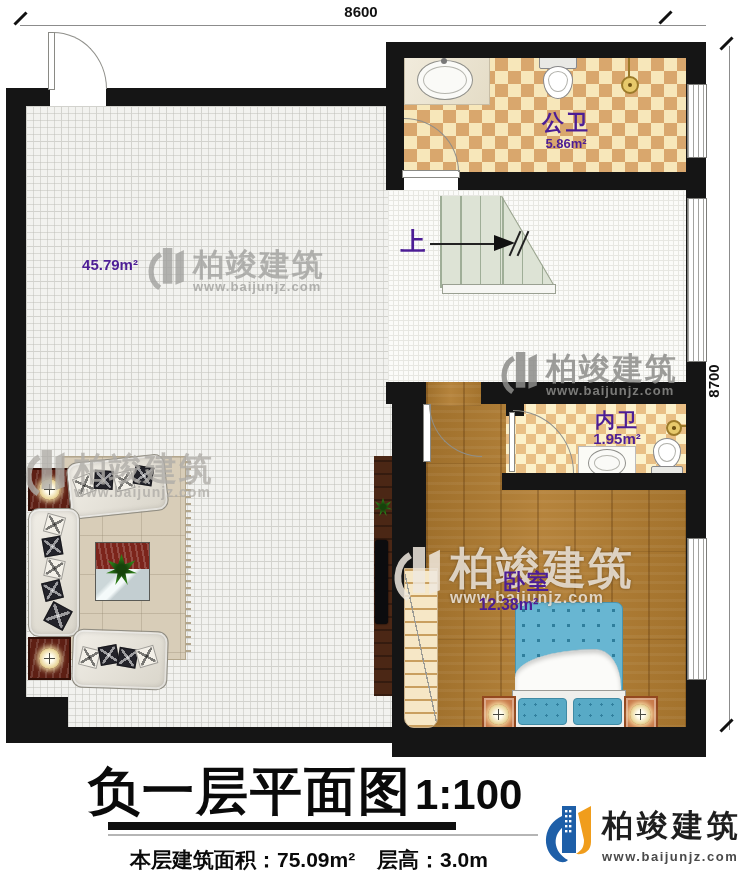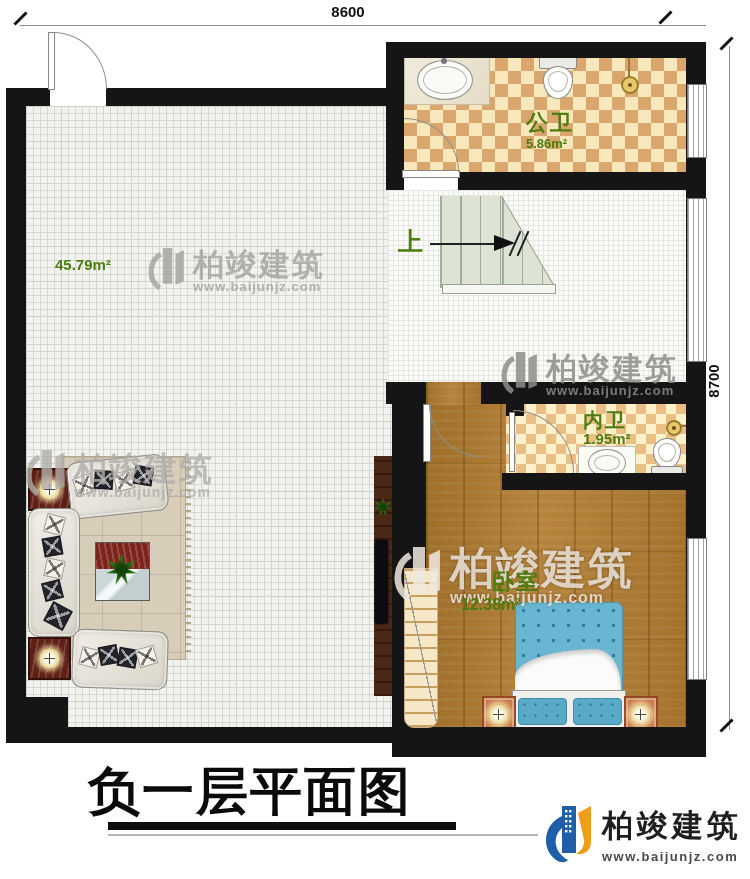--- a/index.html
+++ b/index.html
@@ -96,21 +96,21 @@
   .counter{background:linear-gradient(120deg,#f1ebdc,#e4dcc6);border:1px solid #c7bda6;}
   .basin{background:#fafaf7;border:1.5px solid #8f8f8a;border-radius:50%;}
   .basin::after{content:"";position:absolute;inset:5px;border:1px solid #b5b5ae;border-radius:50%;}
   .tank{background:#e9e9e5;border:1px solid #88888a;border-radius:2px;}
   .bowl{background:#ffffff;border:1.5px solid #88888a;border-radius:50% 50% 50% 50%/42% 42% 58% 58%;}
   .bowl::after{content:"";position:absolute;inset:4px 4px 6px 4px;border:1px solid #b0b0aa;border-radius:50% 50% 50% 50%/42% 42% 58% 58%;}
   .shead{border:2px solid #9c7a2a;border-radius:50%;background:#e7c96b;}
   .shead::after{content:"";position:absolute;inset:35%;background:#6e5112;border-radius:50%;}
   .srod{background:#9c7a2a;}
   
-  .lbl{color:#4d7c0f;font-weight:bold;z-index:8;line-height:1.1;}
+  .lbl{color:#4c1d95;font-weight:bold;text-align:center;z-index:8;line-height:1.1;}
   
   .dimline{background:#8c8c8c;z-index:7;}
   .tick{width:17px;height:3px;background:#111;transform:rotate(-45deg);z-index:7;}
   .dimtxt{color:#111;font-weight:bold;font-size:15px;text-align:center;z-index:7;background:#fff;}
   
   .wm{display:flex;align-items:center;gap:6px;z-index:7;pointer-events:none;}
   .wm .wm-txt{display:flex;flex-direction:column;line-height:1;}
   .wm .wm-name{font-weight:bold;letter-spacing:2px;}
   .wm .wm-url{font-weight:bold;letter-spacing:1px;}
   .wm1{color:rgba(160,160,158,.8);}
@@ -253,21 +253,21 @@
   <div class="abs lbl" style="left:526px;top:137px;width:80px;font-size:13px;">5.86m²</div>
   <div class="abs lbl" style="left:583px;top:409px;width:68px;font-size:20px;letter-spacing:2px;">内卫</div>
   <div class="abs lbl" style="left:583px;top:431px;width:68px;font-size:15px;">1.95m²</div>
   <div class="abs lbl" style="left:492px;top:570px;width:70px;font-size:22px;letter-spacing:2px;">卧室</div>
   <div class="abs lbl" style="left:461px;top:596px;width:95px;font-size:16px;">12.38m²</div>
   <div class="abs lbl" style="left:398px;top:228px;width:30px;font-size:25px;z-index:4;">上</div>
 
   <div class="abs dimline" style="left:20px;top:25px;width:686px;height:1px;"></div>
   <div class="abs tick" style="left:12px;top:17px;"></div>
   <div class="abs tick" style="left:657px;top:16px;"></div>
-  <div class="abs dimtxt" style="left:306px;top:2px;width:84px;height:20px;line-height:20px;">8600</div>
+  <div class="abs dimtxt" style="left:319px;top:2px;width:84px;height:20px;line-height:20px;">8600</div>
 
   <div class="abs dimline" style="left:729px;top:46px;width:1px;height:684px;"></div>
   <div class="abs tick" style="left:718px;top:42px;"></div>
   <div class="abs tick" style="left:718px;top:724px;"></div>
   <div class="abs dimtxt" style="left:692px;top:372px;width:44px;height:18px;line-height:18px;transform:rotate(-90deg);background:transparent;">8700</div>
 
   <div class="abs wm wm1" style="left:145px;top:242px;">
     <span>
       <svg width="42" height="54" viewBox="0 0 40 48">
           <path d="M15 10 C4 16 2 34 14 42" fill="none" stroke="currentColor" stroke-width="5"></path>
@@ -314,22 +314,27 @@
           <path d="M29 10 l8 -4 v30 l-8 3 z" fill="currentColor"></path>
         </svg>
     </span>
     <span class="wm-txt">
       <span class="wm-name" style="font-size:44px;">柏竣建筑</span>
       <span class="wm-url" style="font-size:16px;">www.baijunjz.com</span>
     </span>
   </div>
 
   <div class="abs tb-title" style="left:88px;top:765px;">负一层平面图</div>
+  <div class="abs tb-scale" style="left:415px;top:774px;">1:100</div>
   <div class="abs tb-bar" style="left:108px;top:822px;width:348px;height:8px;"></div>
   <div class="abs tb-thin" style="left:108px;top:834px;width:430px;height:2px;"></div>
+  <div class="abs tb-stats" style="left:130px;top:846px;">
+    <span>本层建筑面积：75.09m²</span>
+    <span style="margin-left:16px;">层高：3.0m</span>
+  </div>
 
   <div class="abs" style="left:538px;top:799px;z-index:9;">
     <svg width="60" height="70" viewBox="0 0 60 68">
       <path d="M24 16 C6 24 2 48 18 60 C23 63 27 63 30 60 C15 52 13 34 28 25 Z" fill="#1e5fa8"></path>
       <rect x="24" y="6" width="14" height="47" fill="#1e5fa8"></rect>
       <g fill="#ffffff">
         <rect x="27" y="10" width="2.4" height="2.4"></rect>
           <rect x="31" y="10" width="2.4" height="2.4"></rect>
         <rect x="27" y="15" width="2.4" height="2.4"></rect>
           <rect x="31" y="15" width="2.4" height="2.4"></rect>

